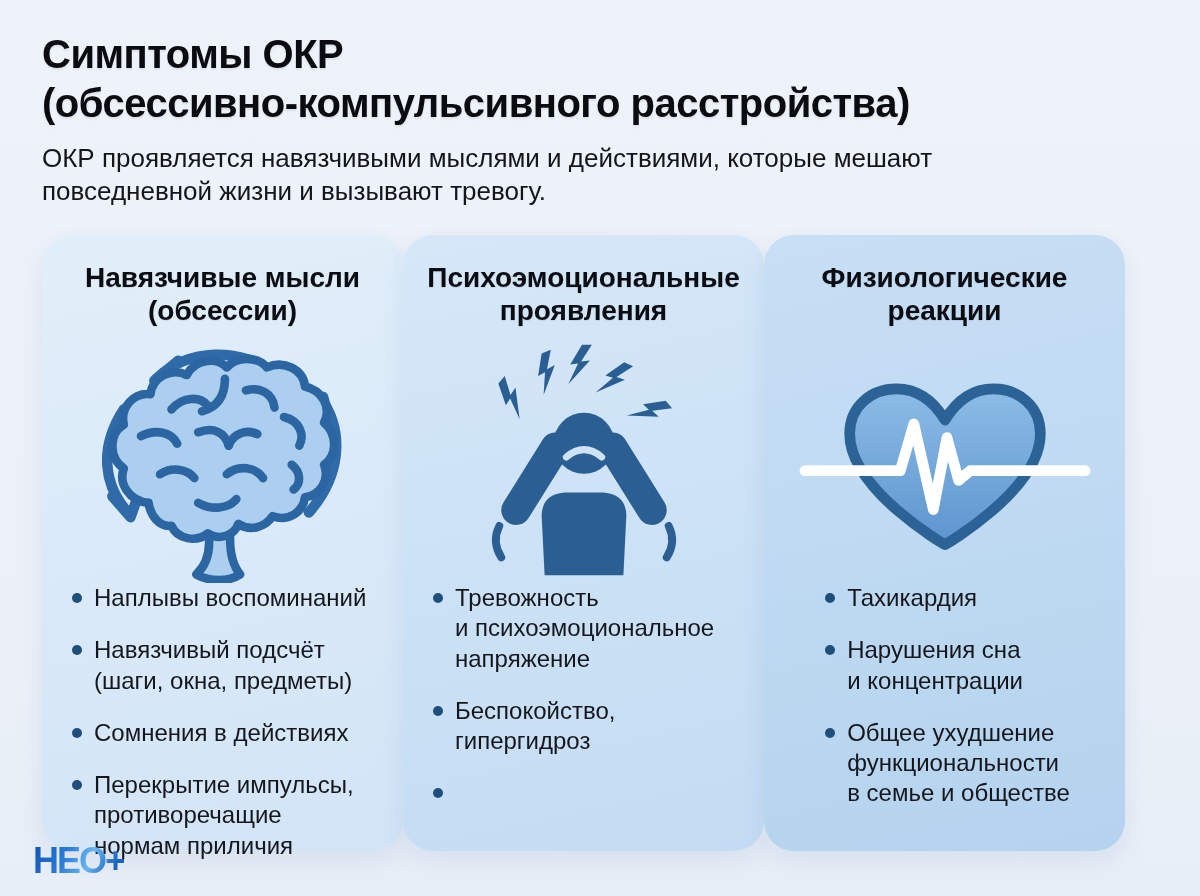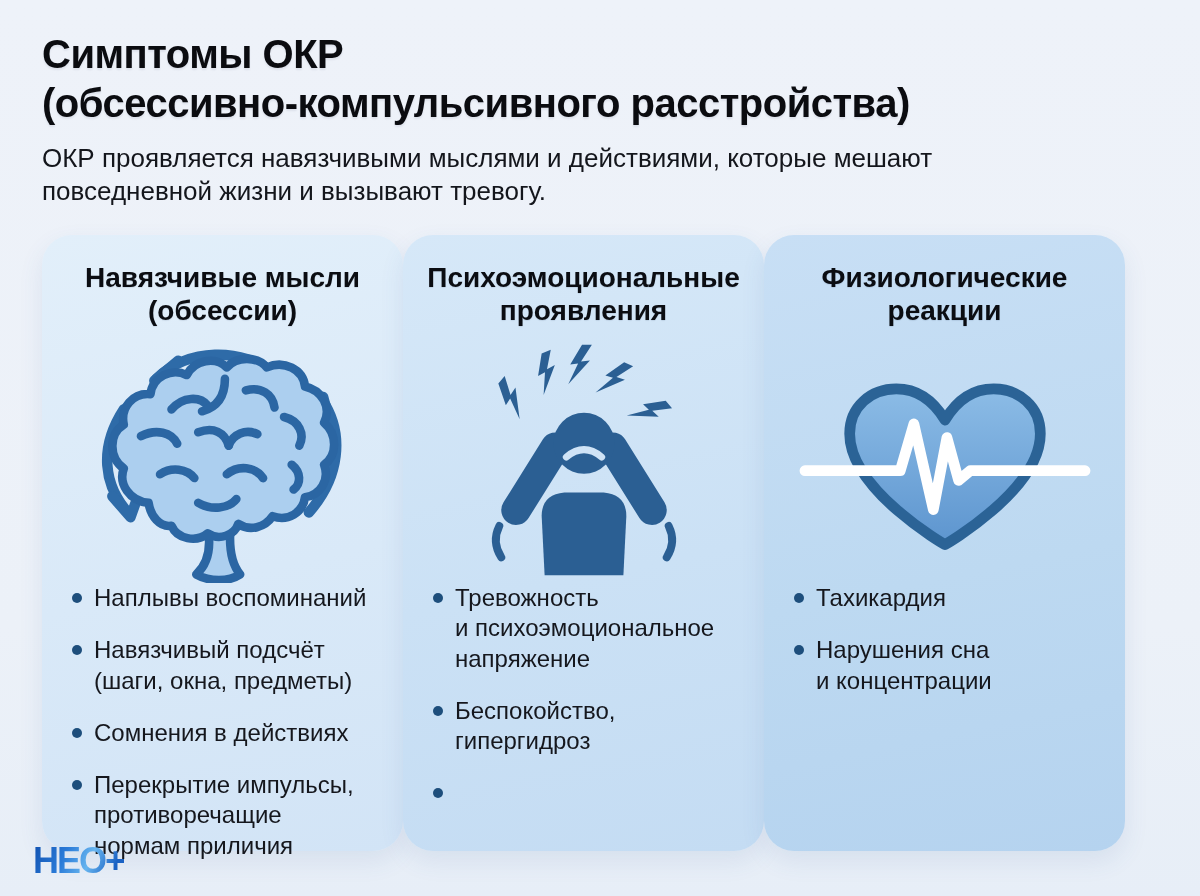--- a/index.html
+++ b/index.html
@@ -29,21 +29,21 @@
   }
   .card {
     width:361px; height:616px;
     border-radius:30px;
     padding:26px 22px 24px 22px;
     box-shadow:0 10px 24px rgba(60,100,160,0.10);
     display:flex; flex-direction:column;
   }
   .card-1 { background:linear-gradient(168deg,#e2effa 0%,#d9e9f8 55%,#d2e4f6 100%); }
   .card-2 { background:linear-gradient(168deg,#d6e8f8 0%,#cbe1f5 55%,#c4dcf3 100%); }
-  .card-3 { background:linear-gradient(168deg,#c8dff5 0%,#bdd9f1 55%,#b5d3ef 100%); }
+  .card-3 { background:linear-gradient(168deg,#c8dff5 0%,#bdd9f1 55%,#b5d3ef 100%);align-items:center; }
 
   .card-heading {
     text-align:center;
     font-size:28px; font-weight:800; line-height:1.18;
     color:#0b0d12; white-space:pre-line;
     text-shadow:0 1px 1px rgba(20,40,80,0.10);
   }
   .card-icon {
     height:248px;
     display:flex; align-items:center; justify-content:center;
@@ -204,19 +204,25 @@
       <ul class="bullets">
         <li class="bullet-item">
           <span class="bullet-dot"></span>
           <span class="bullet-text">Тахикардия</span>
         </li>
         <li class="bullet-item">
           <span class="bullet-dot"></span>
           <span class="bullet-text">Нарушения сна
 и концентрации</span>
         </li>
+        <li class="bullet-item">
+          <span class="bullet-dot"></span>
+          <span class="bullet-text">Общее ухудшение
+функциональности
+в семье и обществе</span>
+        </li>
       </ul>
     </section>
 
   </div>
 </div>
 
 <div class="brand-logo">НЕО+</div>
 
 </body></html>

